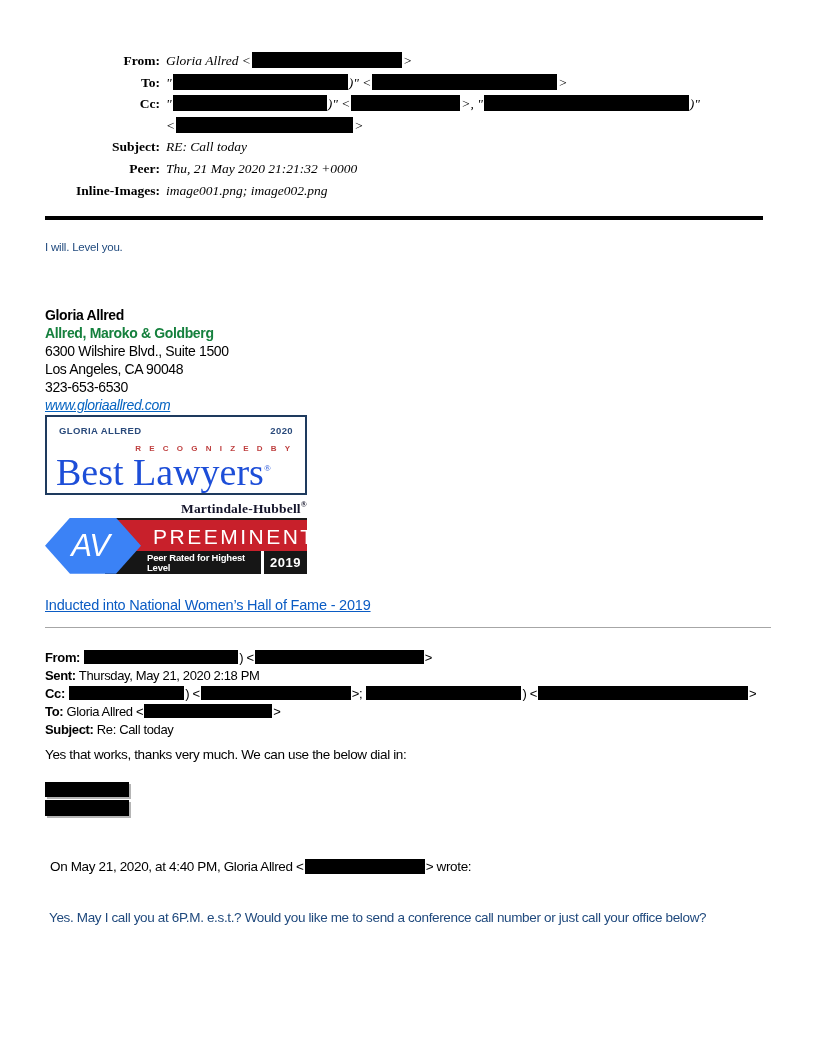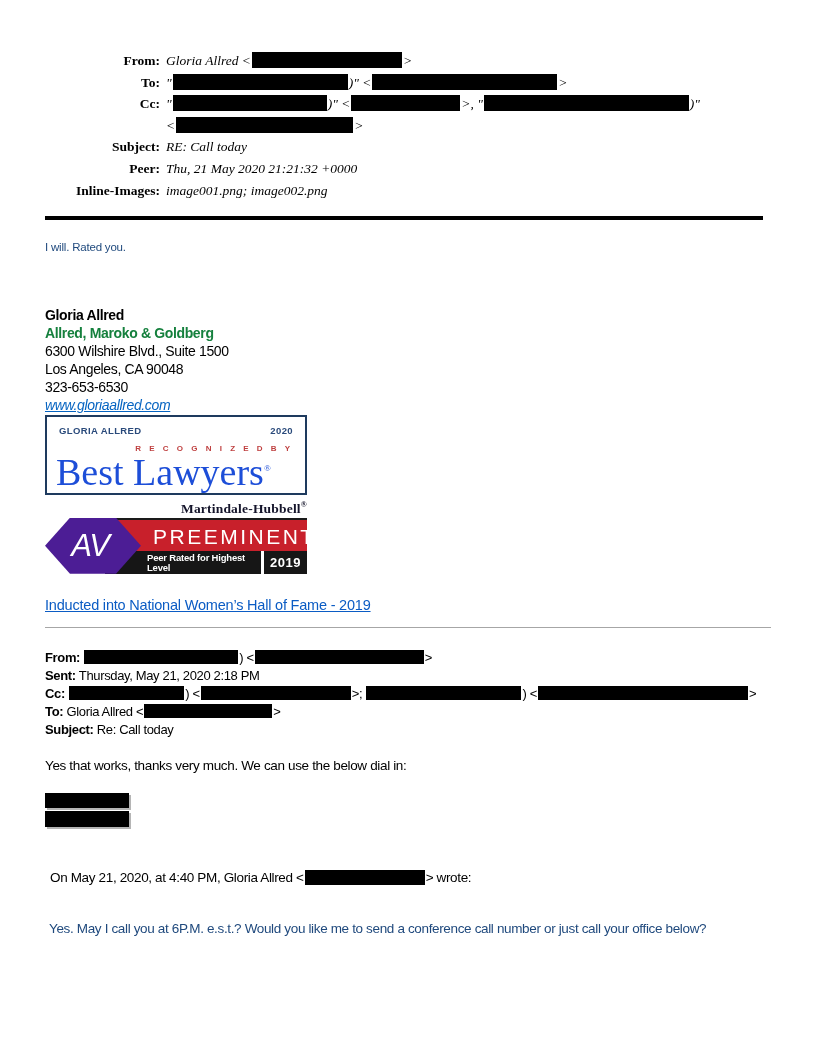--- a/index.html
+++ b/index.html
@@ -43,33 +43,33 @@
 
   
   .av{position:relative;width:262px;height:56px;margin-top:2px;}
   .av-top{position:absolute;left:60px;right:0;top:0;height:33px;background:#c8202b;border-top:2px solid #1a1a1a;box-sizing:border-box;}
   .av-top .t{position:absolute;left:48px;top:5px;color:#fff;font-size:21px;letter-spacing:2.5px;white-space:nowrap;}
   .av-top sup{font-size:8px;vertical-align:10px;letter-spacing:0;}
   .av-tag{position:absolute;left:60px;top:33px;width:156px;height:23px;background:#161616;color:#fff;
           font-size:9.5px;font-weight:bold;line-height:10.5px;box-sizing:border-box;padding:2px 0 0 42px;letter-spacing:-0.2px;}
   .av-year{position:absolute;left:219px;top:33px;width:43px;height:23px;background:#161616;color:#fff;
            font-size:13px;font-weight:bold;text-align:center;line-height:23px;letter-spacing:0.5px;}
-  .av-hex{position:absolute;left:0;top:0;width:96px;height:56px;background:#4c1d95;
+  .av-hex{position:absolute;left:0;top:0;width:96px;height:56px;background:#3b82f6;
           clip-path:polygon(26% 0%,74% 0%,100% 50%,74% 100%,26% 100%,0% 50%);
           display:flex;align-items:center;justify-content:center;z-index:2;}
   .av-hex .l{color:#fff;font-size:31px;font-style:italic;letter-spacing:-1px;transform:translateX(-3px);}
 
   
   .hof{display:inline-block;margin-top:23px;font-size:14.5px;font-weight:normal;color:#0b5cc4;text-decoration:underline;letter-spacing:-0.2px;}
 
   
   .grayrule{border:none;border-top:1px solid #a6a6a6;margin:13px 0 0 0;width:726px;}
   .qhead{margin-top:21px;font-size:13px;line-height:18px;}
   .qhead b{font-weight:bold;}
-  .qbody-intro{margin-top:19px;font-size:13.5px;}
+  .qbody-intro{margin-top:8px;font-size:13.5px;}
   .dialbars{margin-top:20px;}
   .dialbar{width:84px;height:15px;background:#000;box-shadow:2px 2px 0 rgba(120,120,120,0.55);margin-bottom:3px;}
   .wrote{margin-top:43px;padding-left:5px;font-size:13.5px;}
   .blue-final{margin-top:36px;padding-left:4px;font-size:13.5px;color:#1F497D;}
 </style>
 </head>
 <body>
 
 <div class="content">
 
@@ -97,21 +97,21 @@
     </div>
     <div class="hrow">
       <span class="hlabel">Inline-Images:</span>
       <span class="hval">image001.png; image002.png</span>
     </div>
   </div>
 
   <hr class="thickrule">
 
   
-  <div class="reply-blue">I will. Rated you.</div>
+  <div class="reply-blue">I will. Level you.</div>
 
   
   <div class="sig narrow">
     <div class="name">Gloria Allred</div>
     <div class="firm">Allred, Maroko &amp; Goldberg</div>
     <div>6300 Wilshire Blvd., Suite 1500</div>
     <div>Los Angeles, CA 90048</div>
     <div>323-653-6530</div>
     <div><a href="#">www.gloriaallred.com</a></div>
   </div>

